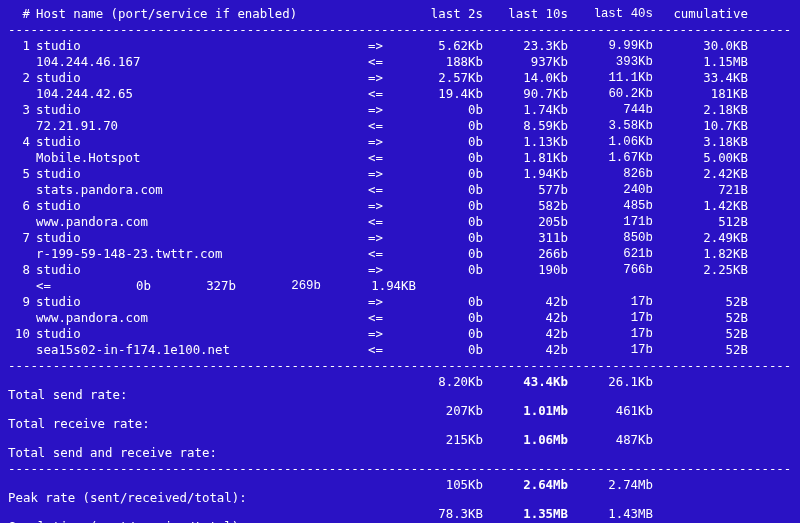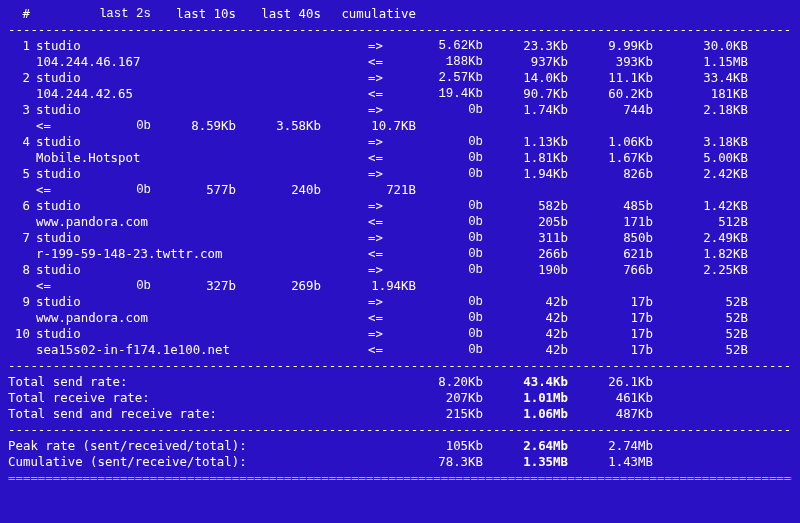--- a/index.html
+++ b/index.html
@@ -18,68 +18,69 @@
     line-height: 16px;
     padding: 6px 8px 8px 8px;
   }
   .hdr-row, .data-row, .total-row {
     display: flex;
     white-space: pre;
   }
   .c-idx   { width: 28px; text-align: right; padding-right: 6px; }
   .c-host  { width: 332px; }
   .c-dir   { width: 30px; text-align: left; }
-  .c-last2 { width: 85px; text-align: right; font-family: Liberation Mono, monospace; }
+  .c-last2 { width: 85px; text-align: right; }
   .c-last10{ width: 85px; text-align: right; }
-  .c-last40{ width: 85px; text-align: right; }
+  .c-last40{ width: 85px; text-align: right; font-family: Liberation Mono, monospace; }
   .c-cum   { width: 95px; text-align: right; }
   .dashes {
     color: #ffffff;
     letter-spacing: 0;
     white-space: nowrap;
     overflow: hidden;
     width: 784px;
   }
   .doubles {
     color: #00ffff;
     letter-spacing: 0;
     white-space: nowrap;
     overflow: hidden;
     width: 784px;
   }
-  .total-label { width: 390px; }
+  .total-label { width: 390px; margin-top: 13px; }
   .total-v1 { width: 85px; text-align: right; }
   .total-v2 { width: 85px; text-align: right; font-weight: bold; }
   .total-v3 { width: 85px; text-align: right; padding-left: 14px; }
   .total-v4 { width: 95px; text-align: right; }
 </style>
 </head>
 <body>
 
 <div class="hdr-row">
   <span class="c-idx">#</span>
+  <span class="c-host">Host name (port/service if enabled)</span>
   <span class="c-dir"></span>
   <span class="c-last2">last 2s</span>
   <span class="c-last10">last 10s</span>
   <span class="c-last40">last 40s</span>
   <span class="c-cum">cumulative</span>
 </div>
 <div class="dashes">--------------------------------------------------------------------------------------------------------------</div>
 
 <div id="rows-container">
     <div class="data-row"><span class="c-idx">1</span><span class="c-host">studio</span><span class="c-dir">=&gt;</span><span class="c-last2">5.62Kb</span><span class="c-last10">23.3Kb</span><span class="c-last40">9.99Kb</span><span class="c-cum">30.0KB</span></div>
     <div class="data-row"><span class="c-idx"></span><span class="c-host">104.244.46.167</span><span class="c-dir">&lt;=</span><span class="c-last2">188Kb</span><span class="c-last10">937Kb</span><span class="c-last40">393Kb</span><span class="c-cum">1.15MB</span></div>
     <div class="data-row"><span class="c-idx">2</span><span class="c-host">studio</span><span class="c-dir">=&gt;</span><span class="c-last2">2.57Kb</span><span class="c-last10">14.0Kb</span><span class="c-last40">11.1Kb</span><span class="c-cum">33.4KB</span></div>
     <div class="data-row"><span class="c-idx"></span><span class="c-host">104.244.42.65</span><span class="c-dir">&lt;=</span><span class="c-last2">19.4Kb</span><span class="c-last10">90.7Kb</span><span class="c-last40">60.2Kb</span><span class="c-cum">181KB</span></div>
     <div class="data-row"><span class="c-idx">3</span><span class="c-host">studio</span><span class="c-dir">=&gt;</span><span class="c-last2">0b</span><span class="c-last10">1.74Kb</span><span class="c-last40">744b</span><span class="c-cum">2.18KB</span></div>
-    <div class="data-row"><span class="c-idx"></span><span class="c-dir">&lt;=</span><span class="c-last2">0b</span><span class="c-last10">8.59Kb</span><span class="c-last40">3.58Kb</span><span class="c-cum">10.7KB</span></div>
+    <div class="data-row"><span class="c-idx"></span><span class="c-host">72.21.91.70</span><span class="c-dir">&lt;=</span><span class="c-last2">0b</span><span class="c-last10">8.59Kb</span><span class="c-last40">3.58Kb</span><span class="c-cum">10.7KB</span></div>
     <div class="data-row"><span class="c-idx">4</span><span class="c-host">studio</span><span class="c-dir">=&gt;</span><span class="c-last2">0b</span><span class="c-last10">1.13Kb</span><span class="c-last40">1.06Kb</span><span class="c-cum">3.18KB</span></div>
     <div class="data-row"><span class="c-idx"></span><span class="c-host">Mobile.Hotspot</span><span class="c-dir">&lt;=</span><span class="c-last2">0b</span><span class="c-last10">1.81Kb</span><span class="c-last40">1.67Kb</span><span class="c-cum">5.00KB</span></div>
     <div class="data-row"><span class="c-idx">5</span><span class="c-host">studio</span><span class="c-dir">=&gt;</span><span class="c-last2">0b</span><span class="c-last10">1.94Kb</span><span class="c-last40">826b</span><span class="c-cum">2.42KB</span></div>
-    <div class="data-row"><span class="c-idx"></span><span class="c-dir">&lt;=</span><span class="c-last2">0b</span><span class="c-last10">577b</span><span class="c-last40">240b</span><span class="c-cum">721B</span></div>
+    <div class="data-row"><span class="c-idx"></span><span class="c-host">stats.pandora.com</span><span class="c-dir">&lt;=</span><span class="c-last2">0b</span><span class="c-last10">577b</span><span class="c-last40">240b</span><span class="c-cum">721B</span></div>
     <div class="data-row"><span class="c-idx">6</span><span class="c-host">studio</span><span class="c-dir">=&gt;</span><span class="c-last2">0b</span><span class="c-last10">582b</span><span class="c-last40">485b</span><span class="c-cum">1.42KB</span></div>
     <div class="data-row"><span class="c-idx"></span><span class="c-host">www.pandora.com</span><span class="c-dir">&lt;=</span><span class="c-last2">0b</span><span class="c-last10">205b</span><span class="c-last40">171b</span><span class="c-cum">512B</span></div>
     <div class="data-row"><span class="c-idx">7</span><span class="c-host">studio</span><span class="c-dir">=&gt;</span><span class="c-last2">0b</span><span class="c-last10">311b</span><span class="c-last40">850b</span><span class="c-cum">2.49KB</span></div>
     <div class="data-row"><span class="c-idx"></span><span class="c-host">r-199-59-148-23.twttr.com</span><span class="c-dir">&lt;=</span><span class="c-last2">0b</span><span class="c-last10">266b</span><span class="c-last40">621b</span><span class="c-cum">1.82KB</span></div>
     <div class="data-row"><span class="c-idx">8</span><span class="c-host">studio</span><span class="c-dir">=&gt;</span><span class="c-last2">0b</span><span class="c-last10">190b</span><span class="c-last40">766b</span><span class="c-cum">2.25KB</span></div>
     <div class="data-row"><span class="c-idx"></span><span class="c-dir">&lt;=</span><span class="c-last2">0b</span><span class="c-last10">327b</span><span class="c-last40">269b</span><span class="c-cum">1.94KB</span></div>
     <div class="data-row"><span class="c-idx">9</span><span class="c-host">studio</span><span class="c-dir">=&gt;</span><span class="c-last2">0b</span><span class="c-last10">42b</span><span class="c-last40">17b</span><span class="c-cum">52B</span></div>
     <div class="data-row"><span class="c-idx"></span><span class="c-host">www.pandora.com</span><span class="c-dir">&lt;=</span><span class="c-last2">0b</span><span class="c-last10">42b</span><span class="c-last40">17b</span><span class="c-cum">52B</span></div>
     <div class="data-row"><span class="c-idx">10</span><span class="c-host">studio</span><span class="c-dir">=&gt;</span><span class="c-last2">0b</span><span class="c-last10">42b</span><span class="c-last40">17b</span><span class="c-cum">52B</span></div>
     <div class="data-row"><span class="c-idx"></span><span class="c-host">sea15s02-in-f174.1e100.net</span><span class="c-dir">&lt;=</span><span class="c-last2">0b</span><span class="c-last10">42b</span><span class="c-last40">17b</span><span class="c-cum">52B</span></div>

